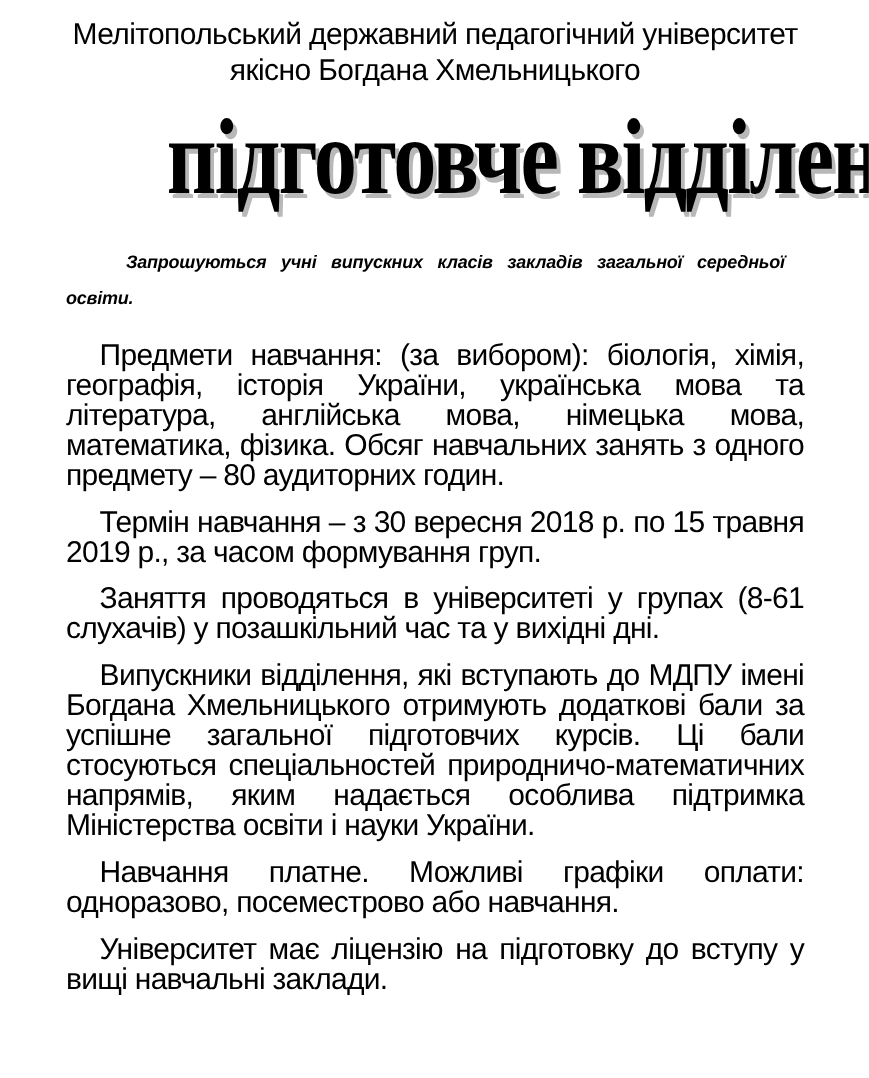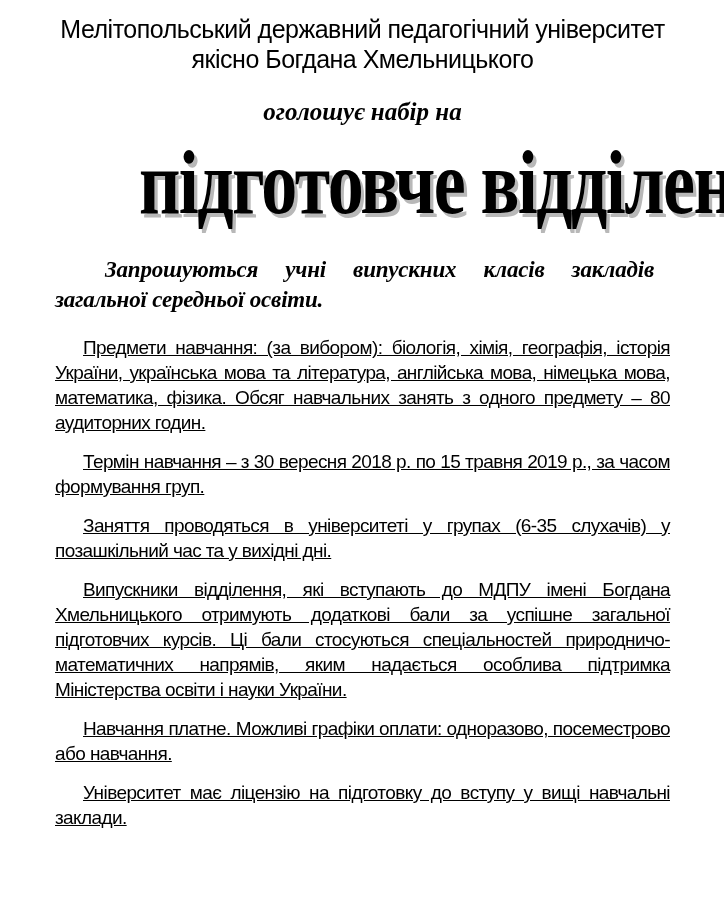--- a/index.html
+++ b/index.html
@@ -50,66 +50,64 @@
     font-weight: bold;
     font-size: 90px;
     line-height: 92px;
     letter-spacing: -2px;
     transform: scaleX(0.80);
     transform-origin: 50% 50%;
     text-shadow: 4px 4px 0 #b8b8b8;
   }
   
   .intro p {
-    font-family: Liberation Serif, serif;
+    font-family: Liberation Sans, sans-serif;
     font-weight: bold;
     font-style: italic;
-    font-size: 23px;
+    font-size: 15px;
     line-height: 30px;
     text-align: justify;
     text-indent: 50px;
     margin: 0 16px 20px 0;
     letter-spacing: -0.2px;
   }
   .intro { margin-top: 22px; }
   
   .body-text p {
     font-family: "Liberation Sans", sans-serif;
-    font-size: 19px;
+    font-size: 25px;
     line-height: 25px;
     text-align: justify;
     text-indent: 28px;
     margin: 0 0 14px 0;
     letter-spacing: -0.6px;
-    text-decoration: underline;
   }
   .body-text { margin-top: 2px; }
 </style>
 </head>
 <body>
 
 <div class="doc">
 
   <div class="uni-name">
     <div>Мелітопольський державний педагогічний університет</div>
     <div>якісно Богдана Хмельницького</div>
   </div>
 
-  <div class="announce">оголошує набір на</div>
 
   <div class="big-title-wrap">
     <span class="big-title">підготовче відділення</span>
   </div>
 
   <div class="intro">
     <p>Запрошуються учні випускних класів закладів загальної середньої освіти.</p>
   </div>
 
   <div class="body-text">
     <p>Предмети навчання: (за вибором): біологія, хімія, географія, історія України, українська мова та література, англійська мова, німецька мова, математика, фізика. Обсяг навчальних занять з одного предмету – 80 аудиторних годин.</p>
     <p>Термін навчання – з 30 вересня 2018 р. по 15 травня 2019 р., за часом формування груп.</p>
-    <p>Заняття проводяться в університеті у групах (6-35 слухачів) у позашкільний час та у вихідні дні.</p>
+    <p>Заняття проводяться в університеті у групах (8-61 слухачів) у позашкільний час та у вихідні дні.</p>
     <p>Випускники відділення, які вступають до МДПУ імені Богдана Хмельницького отримують додаткові бали за успішне загальної підготовчих курсів. Ці бали стосуються спеціальностей природничо-математичних напрямів, яким надається особлива підтримка Міністерства освіти і науки України.</p>
     <p>Навчання платне. Можливі графіки оплати: одноразово, посеместрово або навчання.</p>
     <p>Університет має ліцензію на підготовку до вступу у вищі навчальні заклади.</p>
   </div>
 
 </div>
 
 </body></html>

